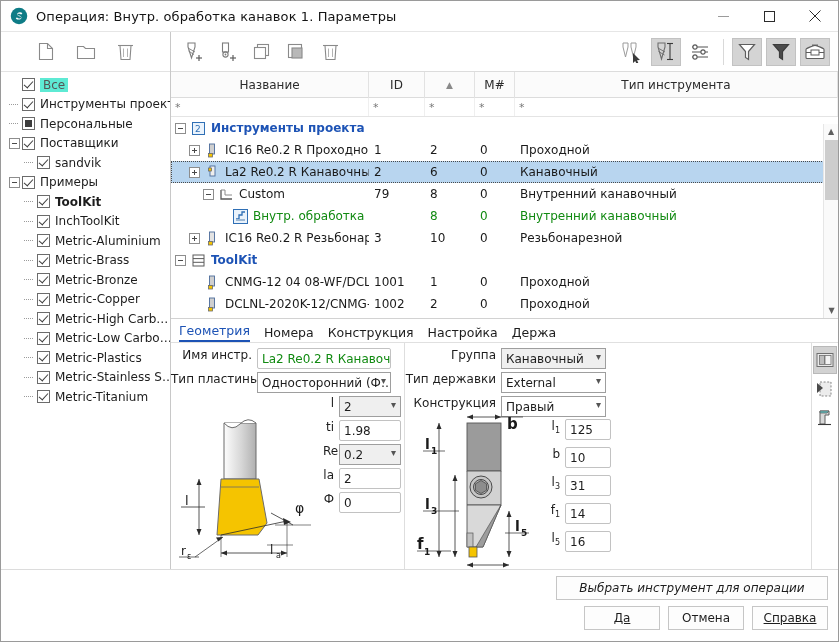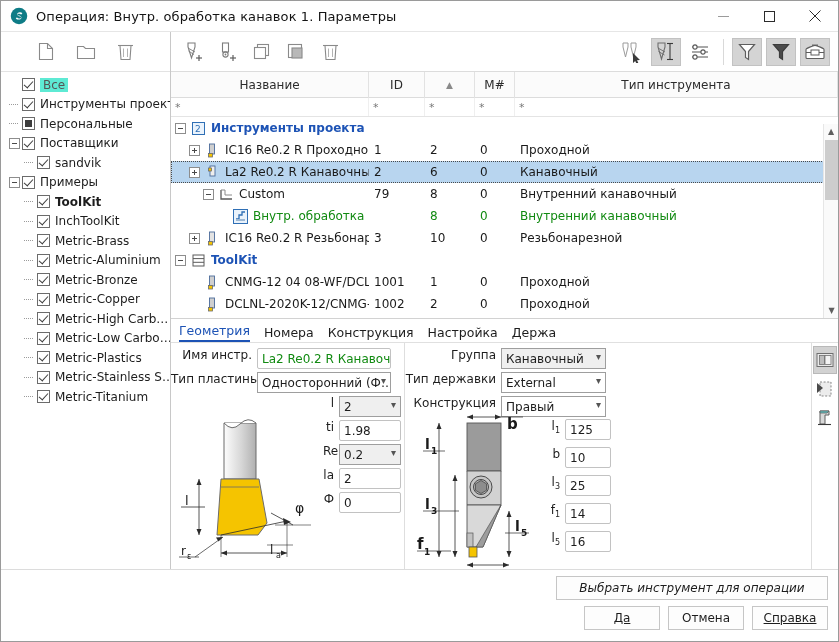--- a/index.html
+++ b/index.html
@@ -362,26 +362,26 @@
               <span class="tree-label bold">ToolKit</span>
             </div>
             <div class="tree-row" style="padding-left: 23px;">
               <span class="dotline"></span>
               <span class="cbx checked"></span>
               <span class="tree-label">InchToolKit</span>
             </div>
             <div class="tree-row" style="padding-left: 23px;">
               <span class="dotline"></span>
               <span class="cbx checked"></span>
+              <span class="tree-label">Metric-Aluminium</span>
+            </div>
+            <div class="tree-row" style="padding-left: 23px;">
+              <span class="dotline"></span>
+              <span class="cbx checked"></span>
               <span class="tree-label">Metric-Brass</span>
-            </div>
-            <div class="tree-row" style="padding-left: 23px;">
-              <span class="dotline"></span>
-              <span class="cbx checked"></span>
-              <span class="tree-label">Metric-Aluminium</span>
             </div>
             <div class="tree-row" style="padding-left: 23px;">
               <span class="dotline"></span>
               <span class="cbx checked"></span>
               <span class="tree-label">Metric-Bronze</span>
             </div>
             <div class="tree-row" style="padding-left: 23px;">
               <span class="dotline"></span>
               <span class="cbx checked"></span>
               <span class="tree-label">Metric-Copper</span>
@@ -769,21 +769,21 @@
             <div class="frm-line" style="margin-bottom:6px;">
               <span class="frm-lbl" style="width:20px;">l<span class="sub">1</span></span>
               <span class="inp rnd" style="width:46px;">125</span>
             </div>
             <div class="frm-line" style="margin-bottom:6px;">
               <span class="frm-lbl" style="width:20px;">b</span>
               <span class="inp rnd" style="width:46px;">10</span>
             </div>
             <div class="frm-line" style="margin-bottom:6px;">
               <span class="frm-lbl" style="width:20px;">l<span class="sub">3</span></span>
-              <span class="inp rnd" style="width:46px;">25</span>
+              <span class="inp rnd" style="width:46px;">31</span>
             </div>
             <div class="frm-line" style="margin-bottom:6px;">
               <span class="frm-lbl" style="width:20px;">f<span class="sub">1</span></span>
               <span class="inp rnd" style="width:46px;">14</span>
             </div>
             <div class="frm-line" style="margin-bottom:6px;">
               <span class="frm-lbl" style="width:20px;">l<span class="sub">5</span></span>
               <span class="inp rnd" style="width:46px;">16</span>
             </div>
           </div>

